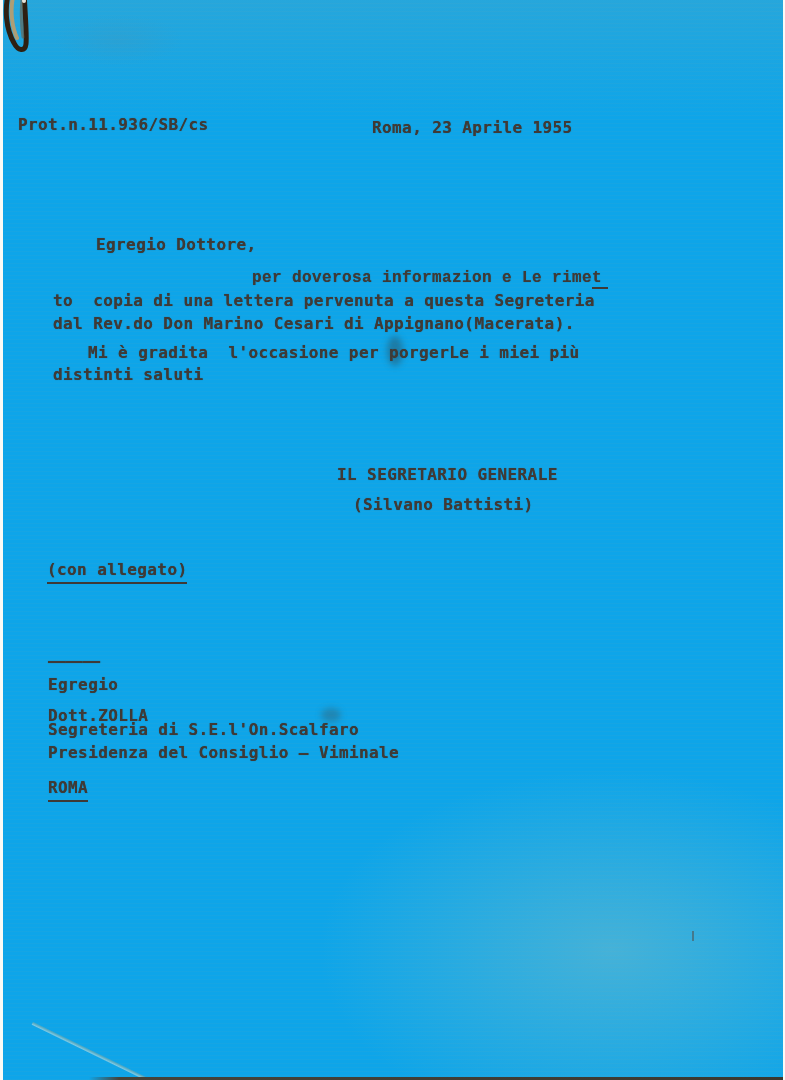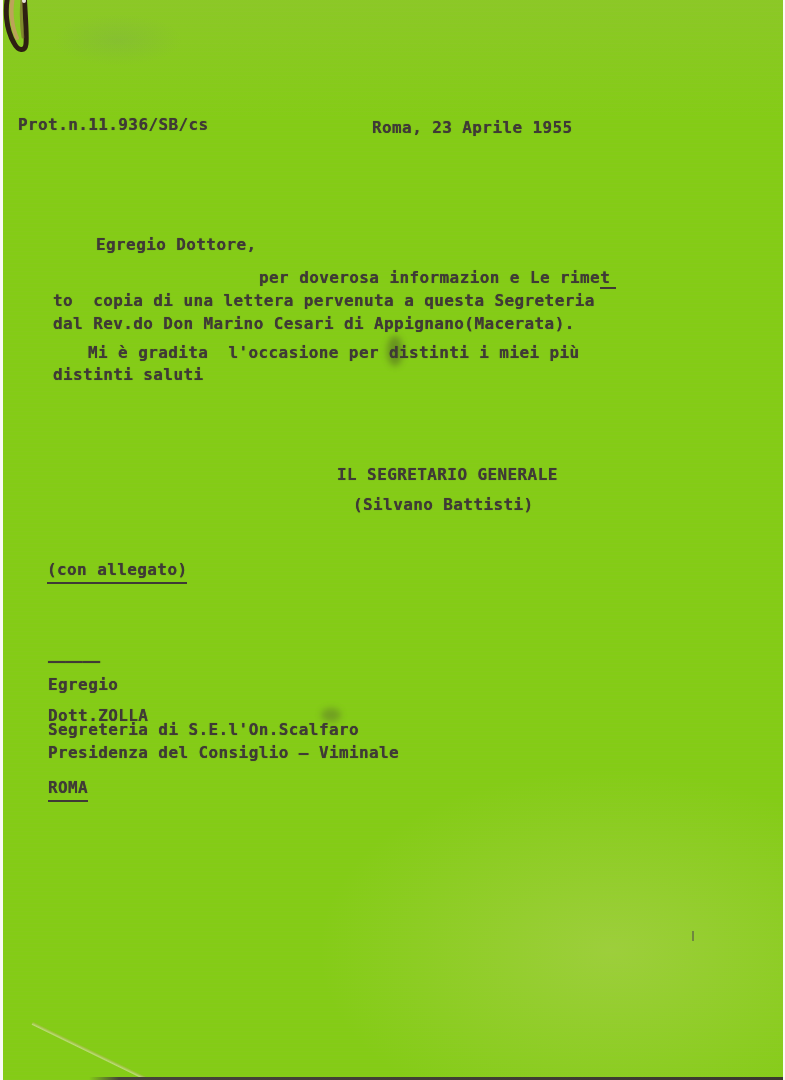--- a/index.html
+++ b/index.html
@@ -6,21 +6,21 @@
   body {
     width: 785px; height: 1080px;
     background: #fbfaf6;
     position: relative;
     overflow: hidden;
     font-family: "DejaVu Sans Mono", "Liberation Mono", monospace;
   }
   .paper {
     position: absolute;
     left: 3px; right: 2px; top: 0; bottom: 0;
-    background: #84cc16;
+    background: #0ea5e9;
   }
   
   .paper::before {
     content: "";
     position: absolute; inset: 0;
     background:
       linear-gradient(180deg, rgba(186,176,138,0.14) 0%, rgba(186,176,138,0.0) 11%),
       repeating-linear-gradient(0deg, rgba(180,165,125,0.05) 0px, rgba(180,165,125,0.05) 1px, rgba(0,0,0,0) 1px, rgba(0,0,0,0) 4px),
       radial-gradient(ellipse 420px 260px at 78% 88%, rgba(230,216,168,0.25), rgba(0,0,0,0) 70%);
     pointer-events: none;
@@ -107,25 +107,25 @@
   <div class="ink-smudge-scalfaro"></div>
   <div class="tick-mark"></div>
   <div class="crease"></div>
   <div class="bottom-edge"></div>
 
   <div class="line" style="left:15px; top:115px;">Prot.n.11.936/SB/cs</div>
   <div class="line" style="left:369px; top:118px;">Roma, 23 Aprile 1955</div>
 
   <div class="line" style="left:93px; top:235px;">Egregio Dottore,</div>
 
-  <div class="line" style="left:256px; top:268px;"><span>per doverosa informazion e Le rime</span><span class="hyph">t</span></div>
+  <div class="line" style="left:249px; top:268px;font-family:Liberation Mono, monospace;"><span>per doverosa informazion e Le rime</span><span class="hyph">t</span></div>
   <div class="line" style="left:50px; top:314px;">dal Rev.do Don Marino Cesari di Appignano(Macerata).</div>
   <div class="line" style="left:50px; top:291px;">to  copia di una lettera pervenuta a questa Segreteria</div>
 
-  <div class="line" style="left:85px; top:343px;">Mi è gradita  l'occasione per distinti i miei più</div>
+  <div class="line" style="left:85px; top:343px;">Mi è gradita  l'occasione per porgerLe i miei più</div>
   <div class="line" style="left:50px; top:365px;">distinti saluti</div>
 
   <div class="line" style="left:334px; top:465px;">IL SEGRETARIO GENERALE</div>
   <div class="line" style="left:350px; top:495px;">(Silvano Battisti)</div>
 
   <div class="line" style="left:44px; top:560px;"><span class="underlined">(con allegato)</span></div>
 
   <div class="line" style="left:45px; top:651px;"><span class="divider">———</span></div>
   <div class="line" style="left:45px; top:675px;">Egregio</div>
   <div class="line" style="left:45px; top:697px;margin-top:9px;">Dott.ZOLLA</div>

